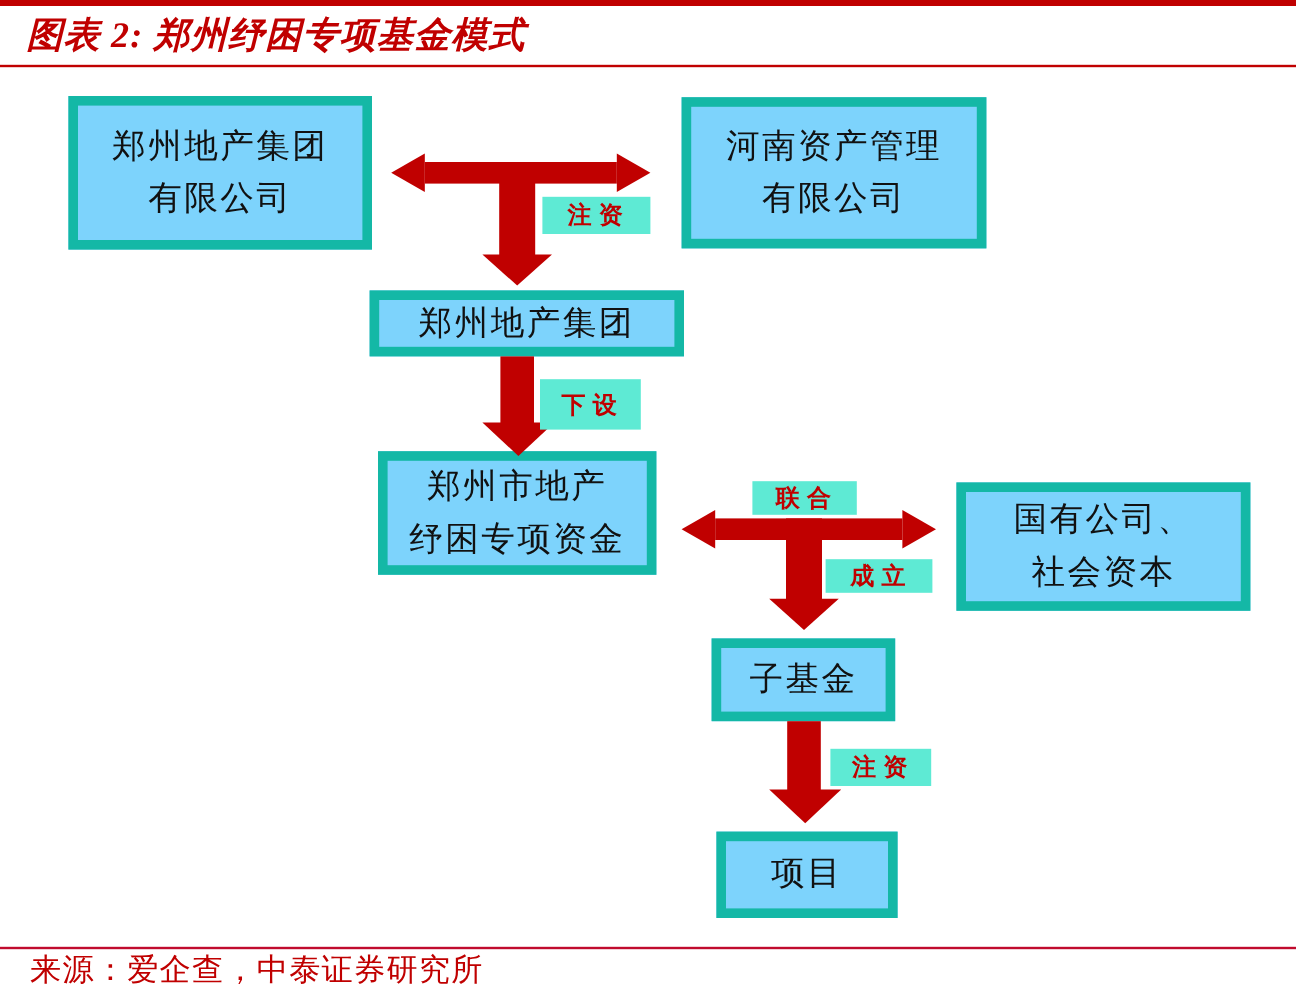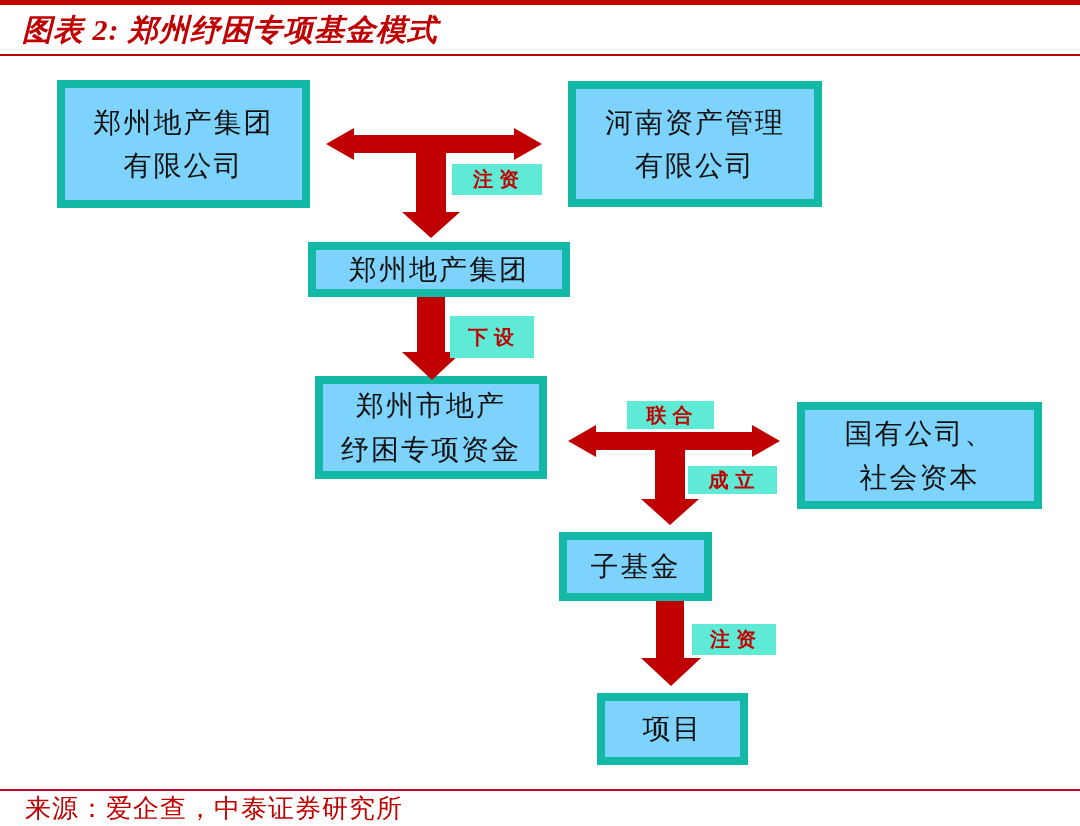--- a/index.html
+++ b/index.html
@@ -110,21 +110,21 @@
 <div class="abs node" style="left:315px; top:376px; width:232px; height:103px;text-align:right;">
   <div class="line">郑州市地产</div>
   <div class="line">纾困专项资金</div>
 </div>
 
 <div class="abs node" style="left:797px; top:402px; width:245px; height:107px;">
   <div class="line">国有公司、</div>
   <div class="line">社会资本</div>
 </div>
 
-<div class="abs node" style="left:559px; top:532px; width:153px; height:69px;">
+<div class="abs node" style="left:593px; top:532px; width:153px; height:69px;">
   <div class="line">子基金</div>
 </div>
 
 <div class="abs node" style="left:597px; top:693px; width:151px; height:72px;">
   <div class="line">项目</div>
 </div>
 
 <div class="abs bar" style="left:354px; top:135px; width:160px; height:18px;"></div>
 <div class="abs tri tri-left" style="left:326px; top:128px;"></div>
 <div class="abs tri tri-right" style="left:514px; top:128px;"></div>

